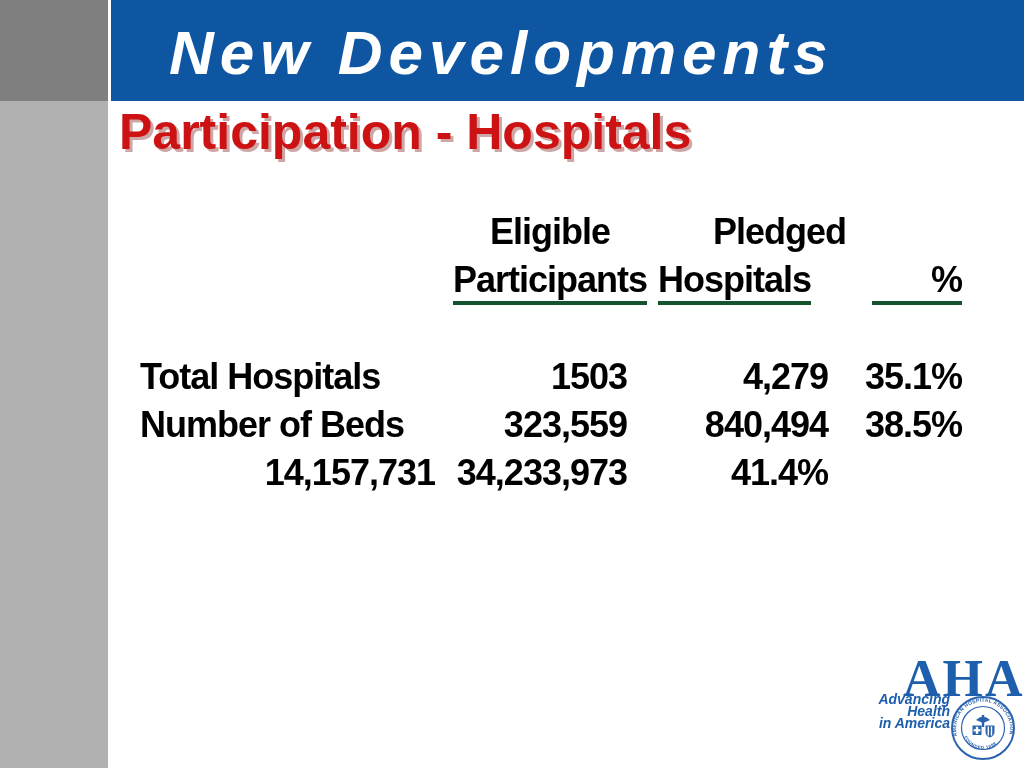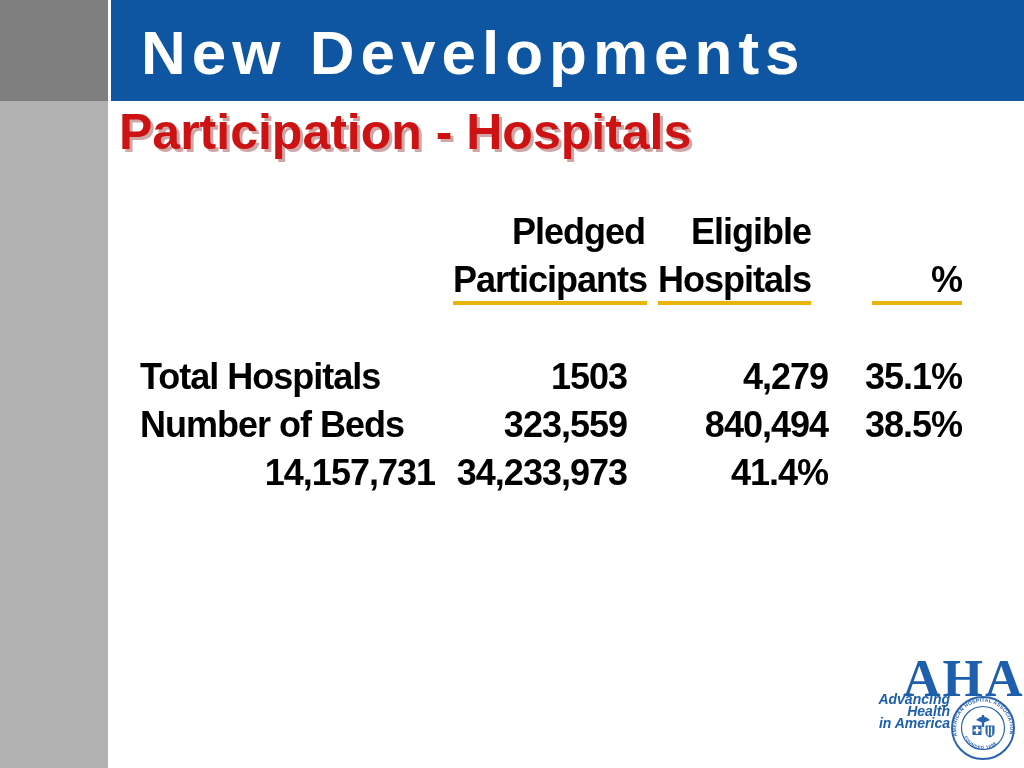--- a/index.html
+++ b/index.html
@@ -9,23 +9,23 @@
   }
   .slide { position:absolute; left:0; top:0; width:1024px; height:768px; background:#ffffff; }
 
   
   .sidebar { position:absolute; left:0; top:0; width:108px; height:768px; background:#b1b1b1; }
   .sidebar-top { position:absolute; left:0; top:0; width:108px; height:101px; background:#7f7f7f; }
 
   
   .banner { position:absolute; left:111px; top:0; width:913px; height:101px; background:#0f56a2; }
   .banner-title {
-    color:#ffffff; font-weight:bold; 
+    color:#ffffff; font-weight:bold; font-style:italic;
     font-size:62px; letter-spacing:6px; line-height:106px;
-    padding-left:30px; white-space:nowrap;
+    padding-left:58px; white-space:nowrap;
   }
 
   
   .page-title {
     position:absolute; left:119px; top:103px; margin:0;
     font-size:50px; font-weight:bold; color:#cc1213; white-space:nowrap;
     text-shadow:3px 3px 0 #cfa6a6; letter-spacing:0;
   }
 
   
@@ -34,21 +34,21 @@
     display:grid; grid-template-columns:295px 192px 201px 134px;
     font-size:36px; font-weight:bold; line-height:48px; color:#000000;
     letter-spacing:-1px;
   }
   .cell { white-space:nowrap; }
   .num { text-align:right; }
   .hdr { text-align:right; position:relative; }
   .hdr.c1 { left:18px; }
   .hdr.c2 { left:-17px; }
   .spacer { grid-column:1 / -1; height:48px; }
-  .u { display:inline-block; border-bottom:4px solid #eab308; line-height:42px; }
+  .u { display:inline-block; border-bottom:4px solid #14532d; line-height:42px; }
   .u.pct { width:90px; text-align:right; }
 
   
   .logo-aha {
     position:absolute; left:903px; top:653px;
     font-family:"Liberation Serif", serif; font-weight:bold;
     font-size:52px; line-height:1; color:#1d5fad; letter-spacing:2px;
   }
   .logo-tagline {
     position:absolute; left:845px; top:693px; width:105px; text-align:right;
@@ -68,22 +68,22 @@
 
   <div class="banner">
     <div class="banner-title">New Developments</div>
   </div>
 
   <h1 class="page-title">Participation - Hospitals</h1>
 
   <div class="data-table">
 
     <div class="cell"></div>
+    <div class="cell hdr c2">Eligible</div>
     <div class="cell hdr c1">Pledged</div>
-    <div class="cell hdr c2">Eligible</div>
     <div class="cell"></div>
 
     <div class="cell"></div>
     <div class="cell hdr c1"><span class="u">Participants</span></div>
     <div class="cell hdr c2"><span class="u">Hospitals</span></div>
     <div class="cell num"><span class="u pct">%</span></div>
 
     <div class="spacer"></div>
 
     <div class="cell">Total Hospitals</div>

